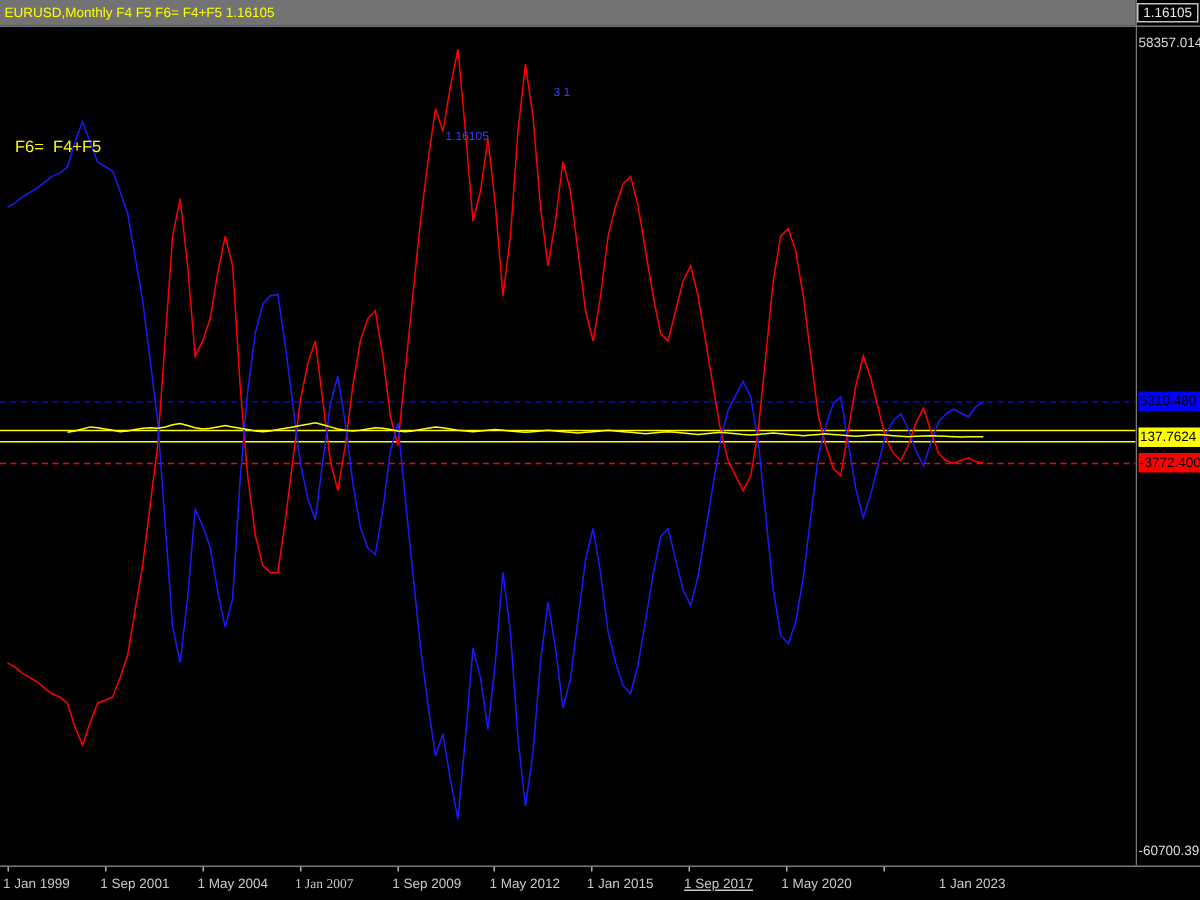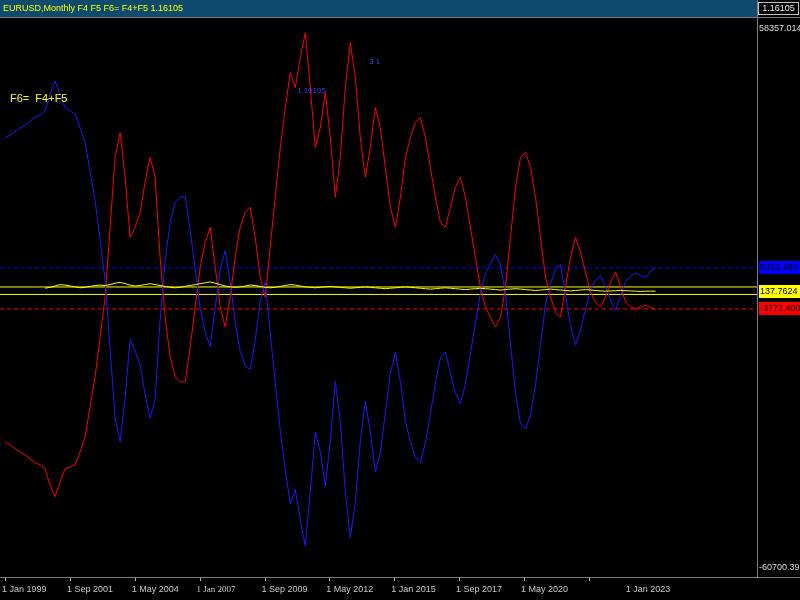--- a/index.html
+++ b/index.html
@@ -1,20 +1,20 @@
 <!DOCTYPE html>
 <html><head>
 <meta charset="utf-8">
 <style>
   html,body{margin:0;padding:0;}
   body{
     width:800px;height:600px;background:#000;position:relative;overflow:hidden;
     font-family:"Liberation Sans",sans-serif;
   }
-  .pane-top{position:absolute;left:0;top:0;width:757px;height:17px;background:#0c4a6e;}
+  .pane-top{position:absolute;left:0;top:0;width:757px;height:17px;background:#737373;}
   .pane-top-title{position:absolute;left:3px;top:3px;font-size:9px;color:#ffff00;white-space:nowrap;}
   .scale-top{position:absolute;left:758px;top:0;width:42px;height:17px;background:#000;}
   .price-box{position:absolute;left:0;top:2px;width:39px;height:11px;border:1px solid #c0c0c0;
     color:#e8e8e8;font-size:9px;line-height:11px;text-align:center;background:#000;}
   .sep-h1{position:absolute;left:0;top:17px;width:800px;height:1px;background:#7a7a7a;}
   .sep-h2{position:absolute;left:0;top:577px;width:800px;height:1px;background:#7a7a7a;}
   .sep-v{position:absolute;left:757px;top:0;width:1px;height:577px;background:#7a7a7a;}
   .pane-main{position:absolute;left:0;top:18px;width:757px;height:559px;background:#000;}
   .chart-label{position:absolute;left:10px;top:74px;color:#ffff00;font-size:11px;white-space:pre;}
   .annotation{position:absolute;font-size:8px;white-space:nowrap;}
@@ -75,18 +75,18 @@
     <div class="time-label" style="left: 131.7px;">1 May 2004</div>
     <div class="time-tick" style="left: 199.6px;"></div>
     <div class="time-label" style="left: 196.6px; font-family: Liberation Serif, serif;">1 Jan 2007</div>
     <div class="time-tick" style="left: 264.5px;"></div>
     <div class="time-label" style="left: 261.5px;">1 Sep 2009</div>
     <div class="time-tick" style="left: 329.3px;"></div>
     <div class="time-label" style="left: 326.3px;">1 May 2012</div>
     <div class="time-tick" style="left: 394.2px;"></div>
     <div class="time-label" style="left: 391.2px;">1 Jan 2015</div>
     <div class="time-tick" style="left: 459px;"></div>
-    <div class="time-label" style="left: 456px;">1 Sep 2017</div>
+    <div class="time-label" style="left: 456px; text-decoration: underline;">1 Sep 2017</div>
     <div class="time-tick" style="left: 523.9px;"></div>
     <div class="time-label" style="left: 520.9px; text-align: right;">1 May 2020</div>
     <div class="time-tick" style="left: 588.8px;"></div>
     <div class="time-label" style="left: 585.8px; margin-left: 40px;">1 Jan 2023</div>
   </div>
 
 </body></html>

